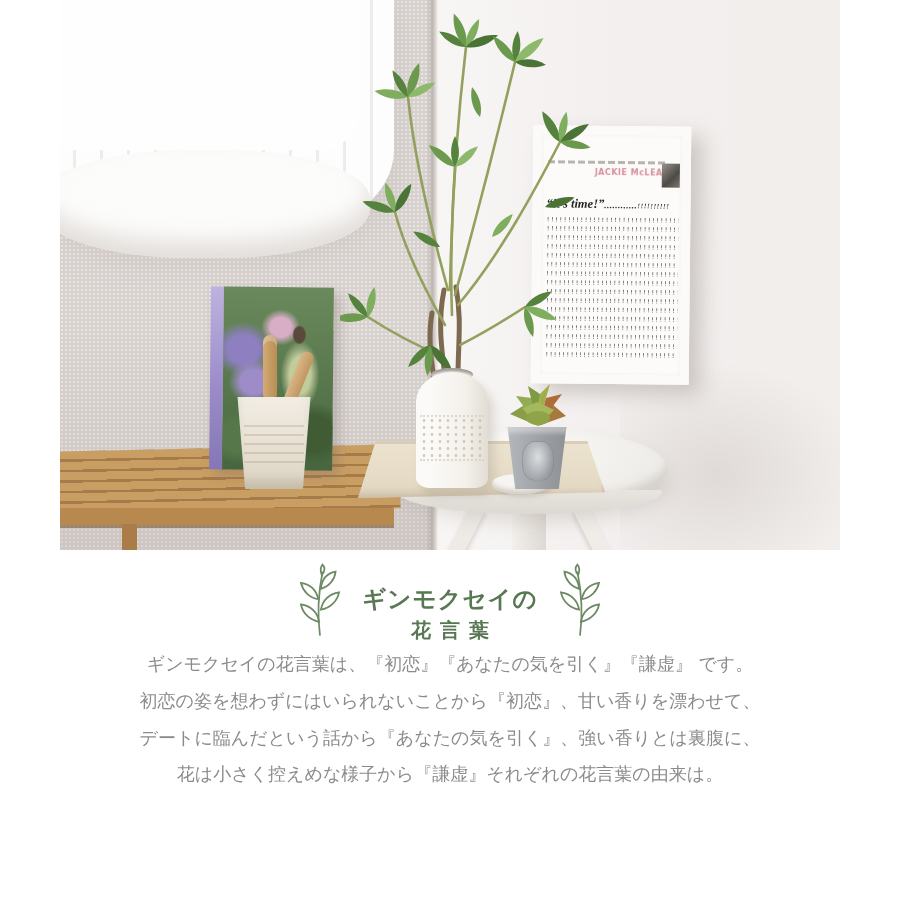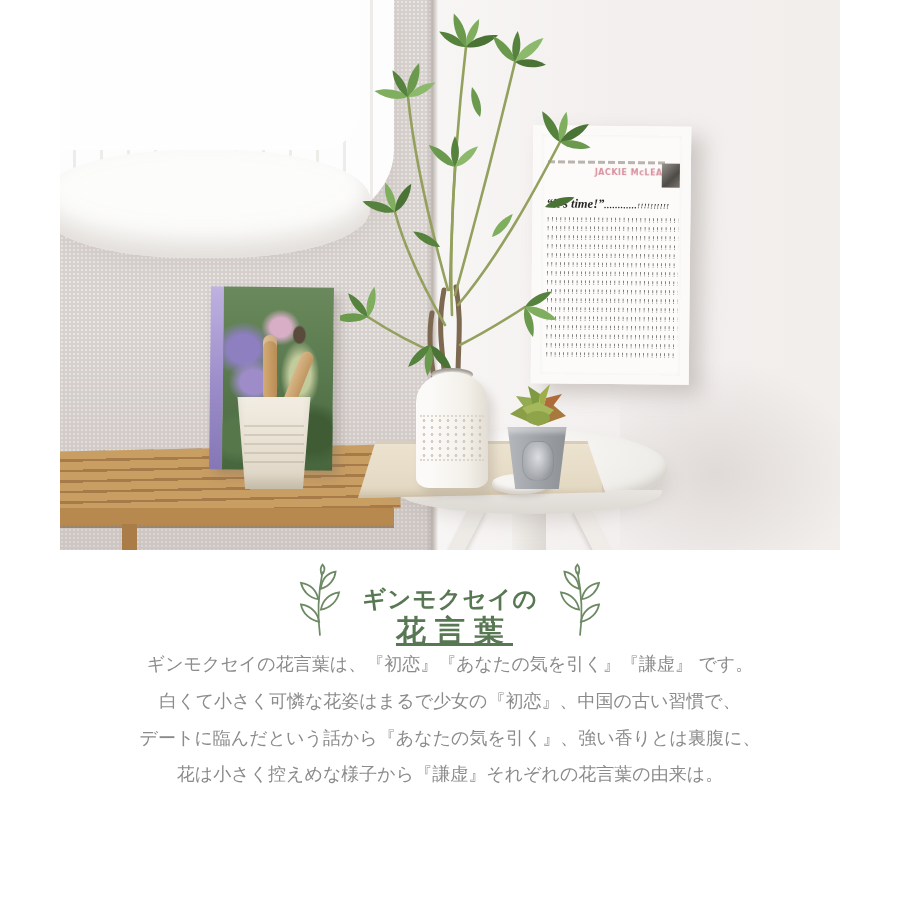--- a/index.html
+++ b/index.html
@@ -123,21 +123,21 @@
   .succ-emboss{left:462px;top:441px;width:30px;height:38px;border-radius:40%;
     background:radial-gradient(ellipse at 50% 40%, rgba(226,228,231,.9), rgba(0,0,0,0) 72%);
     border:1px solid rgba(130,134,139,.5);}
   .dish{left:432px;top:474px;width:56px;height:20px;background:#f7f5f2;border-radius:45%;
     box-shadow:inset 0 -4px 4px rgba(180,172,160,.5), 3px 3px 5px rgba(150,140,128,.3);}
 
   
   .heading-wrap{left:0;top:556px;width:900px;display:flex;justify-content:center;align-items:center;gap:16px;}
   .heading-text{text-align:center;color:#587753;font-weight:bold;line-height:31px;margin-top:28px;}
   .heading-line1{font-size:23.5px;letter-spacing:1px;}
-  .heading-line2{font-size:30px;letter-spacing:9px;padding-left:9px;text-decoration:underline;}
+  .heading-line2{font-size:20px;letter-spacing:9px;padding-left:9px;}
   .branch-icon{width:52px;height:80px;}
   .branch-icon.flip{transform:scaleX(-1);}
 
   .body-text{left:30px;top:646px;width:840px;color:#8b8b8b;font-weight:500;}
   .body-line{text-align:center;font-size:18px;line-height:36.8px;white-space:nowrap;}
 </style>
 </head>
 <body>
 
 <div class="ab photo">
@@ -297,16 +297,16 @@
     <path d="M29 66 C18 64 10 56 8 46 C20 48 27 56 29 66 Z"></path>
     <path d="M31 52 C42 50 50 42 52 32 C40 34 33 42 31 52 Z"></path>
     <path d="M28 40 C17 38 10 30 8 21 C20 23 26 30 28 40 Z"></path>
     <path d="M31 28 C41 25 47 17 48 8 C37 10 32 18 31 28 Z"></path>
     <path d="M32 12 C30 6 31 2 33 0 C36 3 36 8 32 12 Z"></path>
   </svg>
 </div>
 
 <div class="ab body-text">
   <div class="body-line">ギンモクセイの花言葉は、『初恋』『あなたの気を引く』『謙虚』 です。</div>
-  <div class="body-line">白くて小さく可憐な花姿はまるで少女の『初恋』、中国の古い習慣で、</div>
+  <div class="body-line">初恋の姿を想わずにはいられないことから『初恋』、甘い香りを漂わせて、</div>
   <div class="body-line">デートに臨んだという話から『あなたの気を引く』、強い香りとは裏腹に、</div>
   <div class="body-line">花は小さく控えめな様子から『謙虚』それぞれの花言葉の由来は。</div>
 </div>
 
 </body></html>

